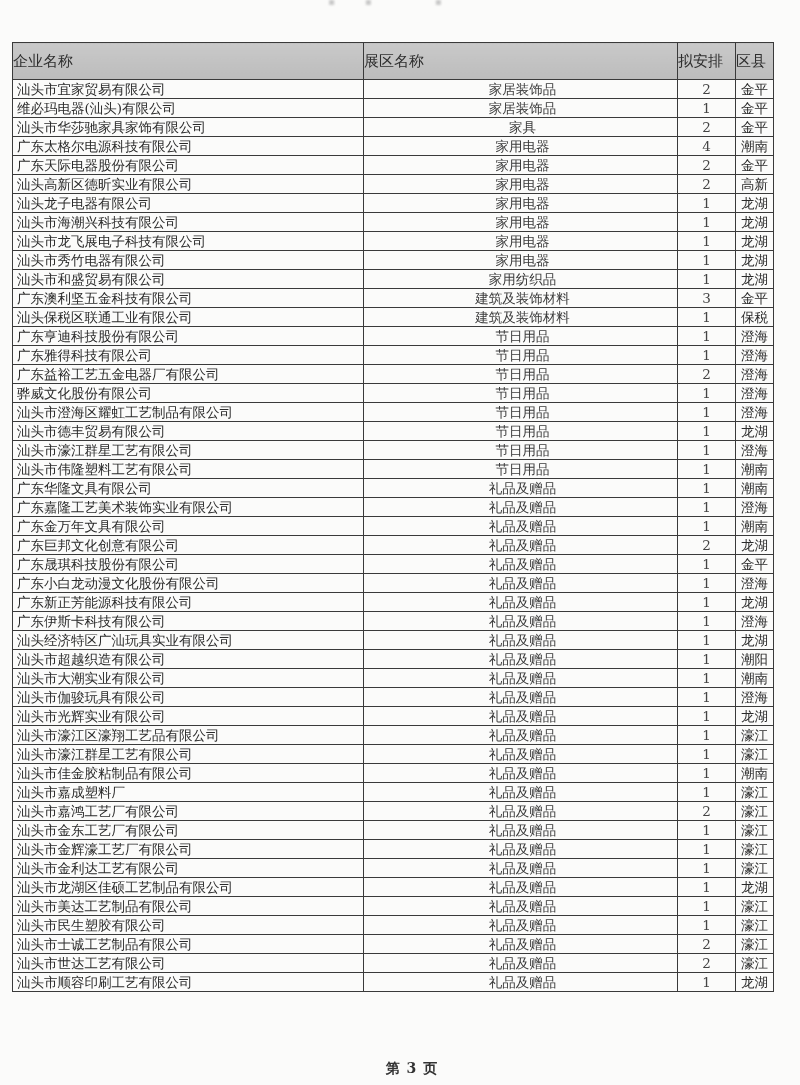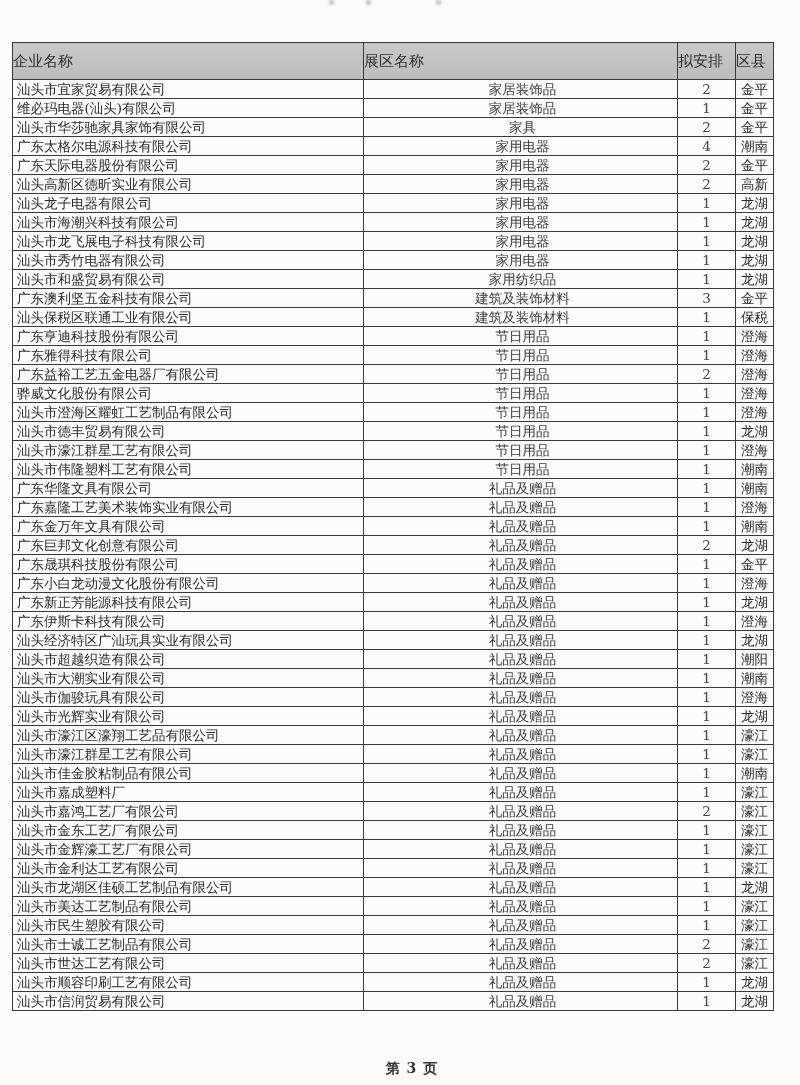--- a/index.html
+++ b/index.html
@@ -356,22 +356,16 @@
         <td class="hall">礼品及赠品</td>
         <td class="num">2</td>
         <td class="dist">濠江</td>
       </tr>
       <tr>
         <td>汕头市顺容印刷工艺有限公司</td>
         <td class="hall">礼品及赠品</td>
         <td class="num">1</td>
         <td class="dist">龙湖</td>
       </tr>
-      <tr>
-        <td>汕头市信润贸易有限公司</td>
-        <td class="hall">礼品及赠品</td>
-        <td class="num">1</td>
-        <td class="dist">龙湖</td>
-      </tr>
     </tbody>
 </table>
 
 <div class="page-footer">第 3 页</div>
 
 </body></html>

